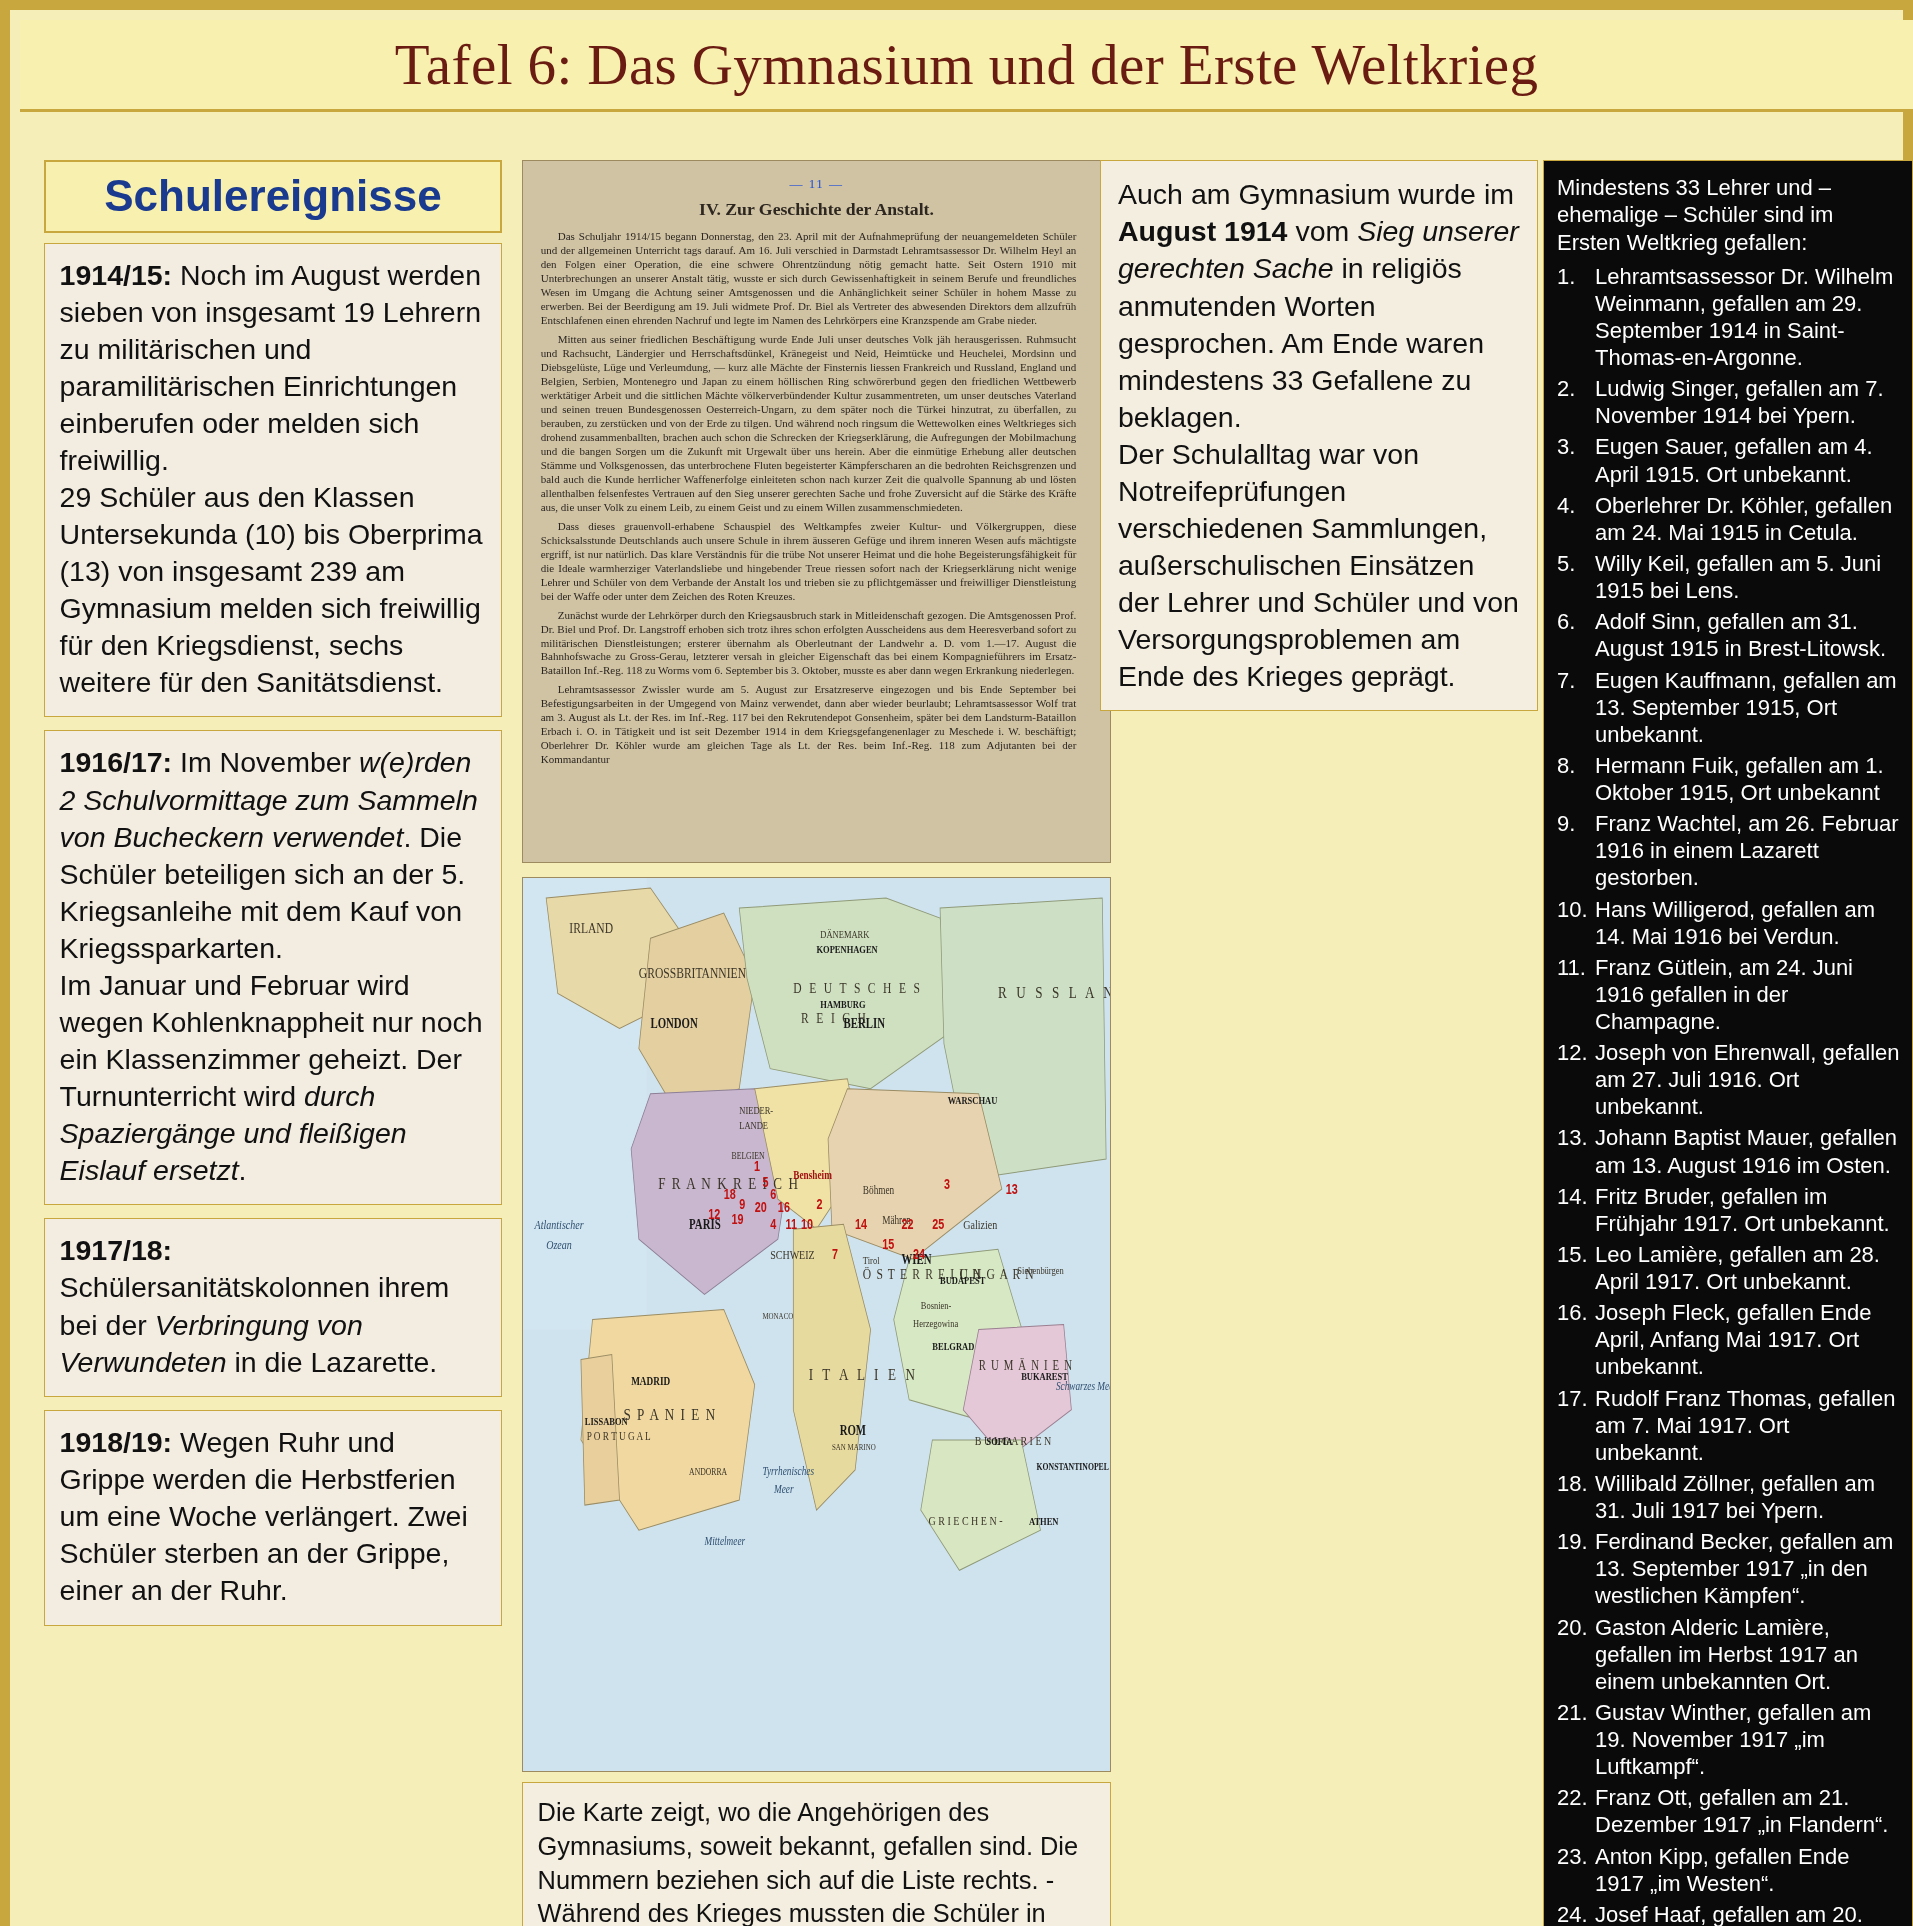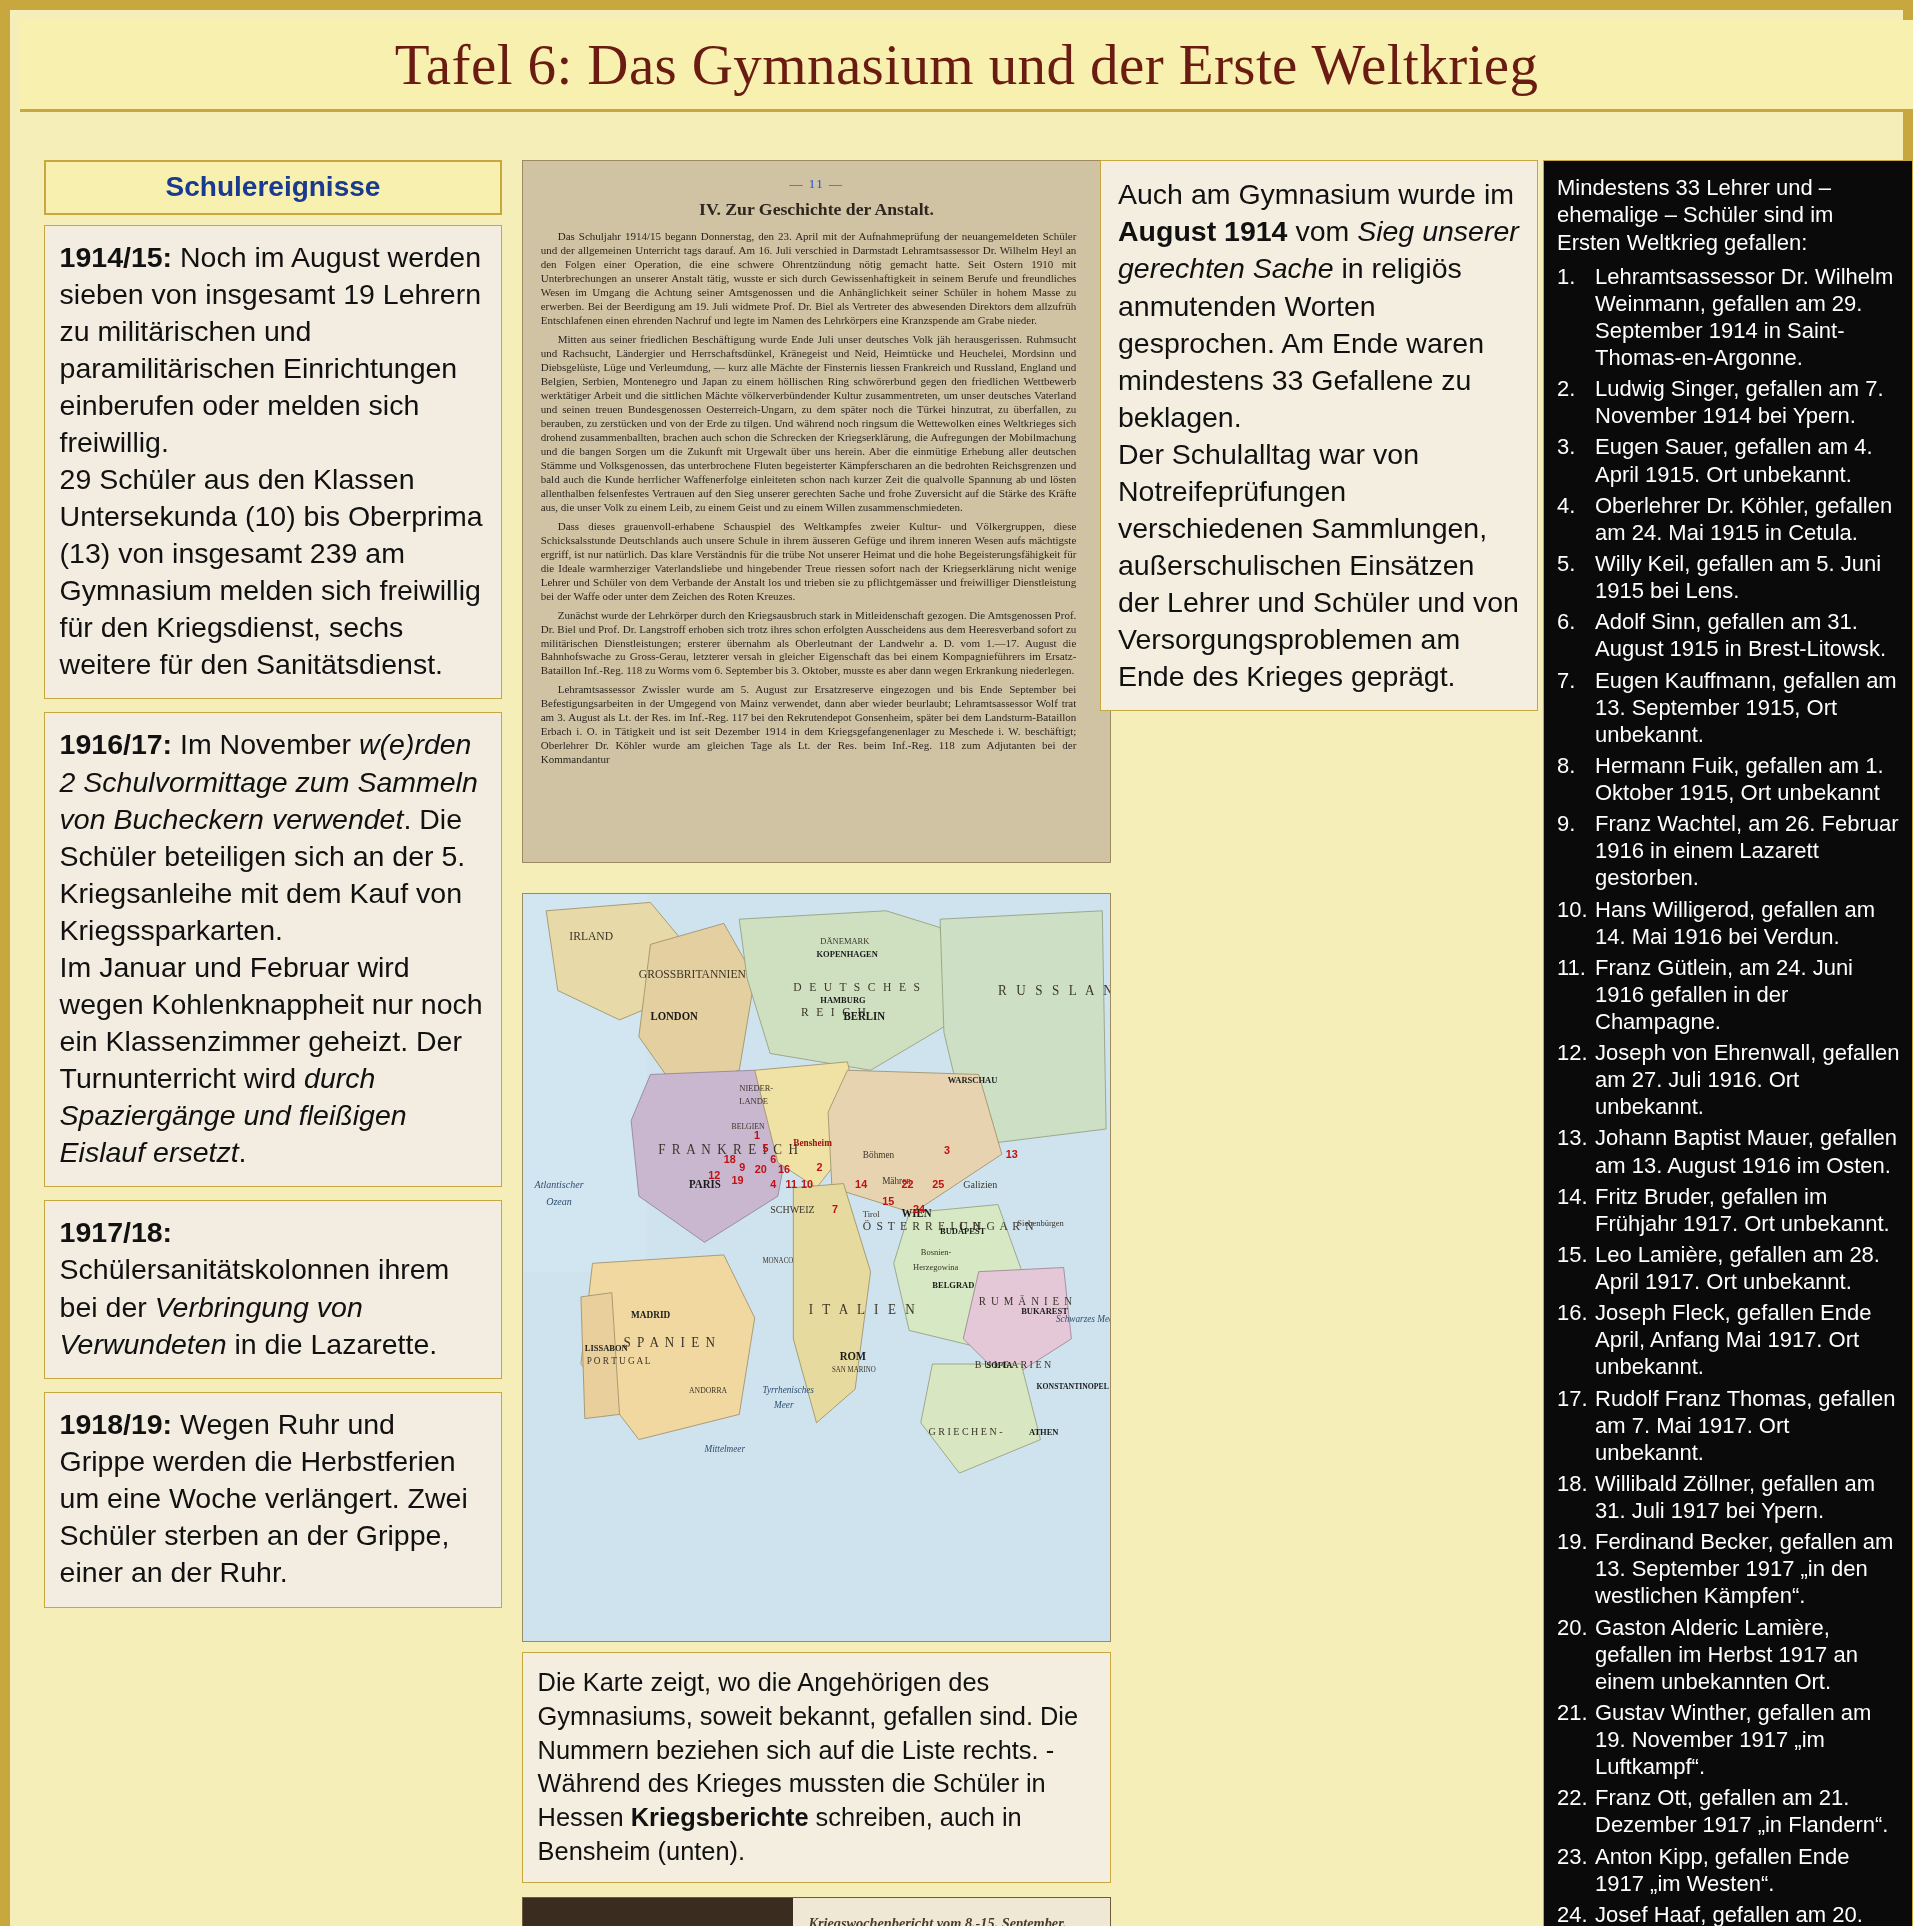--- a/index.html
+++ b/index.html
@@ -50,21 +50,21 @@
   }
   .hdr-box {
     background: #f7f0ae;
     border: 2.3px solid #c8a73e;
     text-align: center;
     padding: 8.5px 0 10px 0;
     margin-bottom: 10px;
   }
   .hdr-box h2 {
     margin: 0;
-    font-size: 28px;
+    font-size: 44px;
     color: #1a3a8f;
     font-weight: bold;
   }
   .evt {
     font-size: 28.5px;
     line-height: 1.30;
     color: #111;
   }
   .evt b { font-weight: bold; }
   .evt i { font-style: italic; }
@@ -98,23 +98,23 @@
     line-height: 1.27;
     text-align: justify;
     color: #2d2620;
     margin: 0 16px 5px 0;
     text-indent: 17px;
     hyphens: auto;
   }
 
   
   .map-wrap {
-    margin-top: 30px;
+    margin-top: 14px;
     border: 1.9px solid #9d8a5e;
-    height: 749px;
+    height: 895px;
     position: relative;
     overflow: hidden;
     background: #e9e2cd;
   }
   .map-caption-box {
     margin-top: 10px;
     background: #f4eee0;
     border: 1.9px solid #c8a73e;
     padding: 13px 14.6px;
     font-size: 25.4px;

